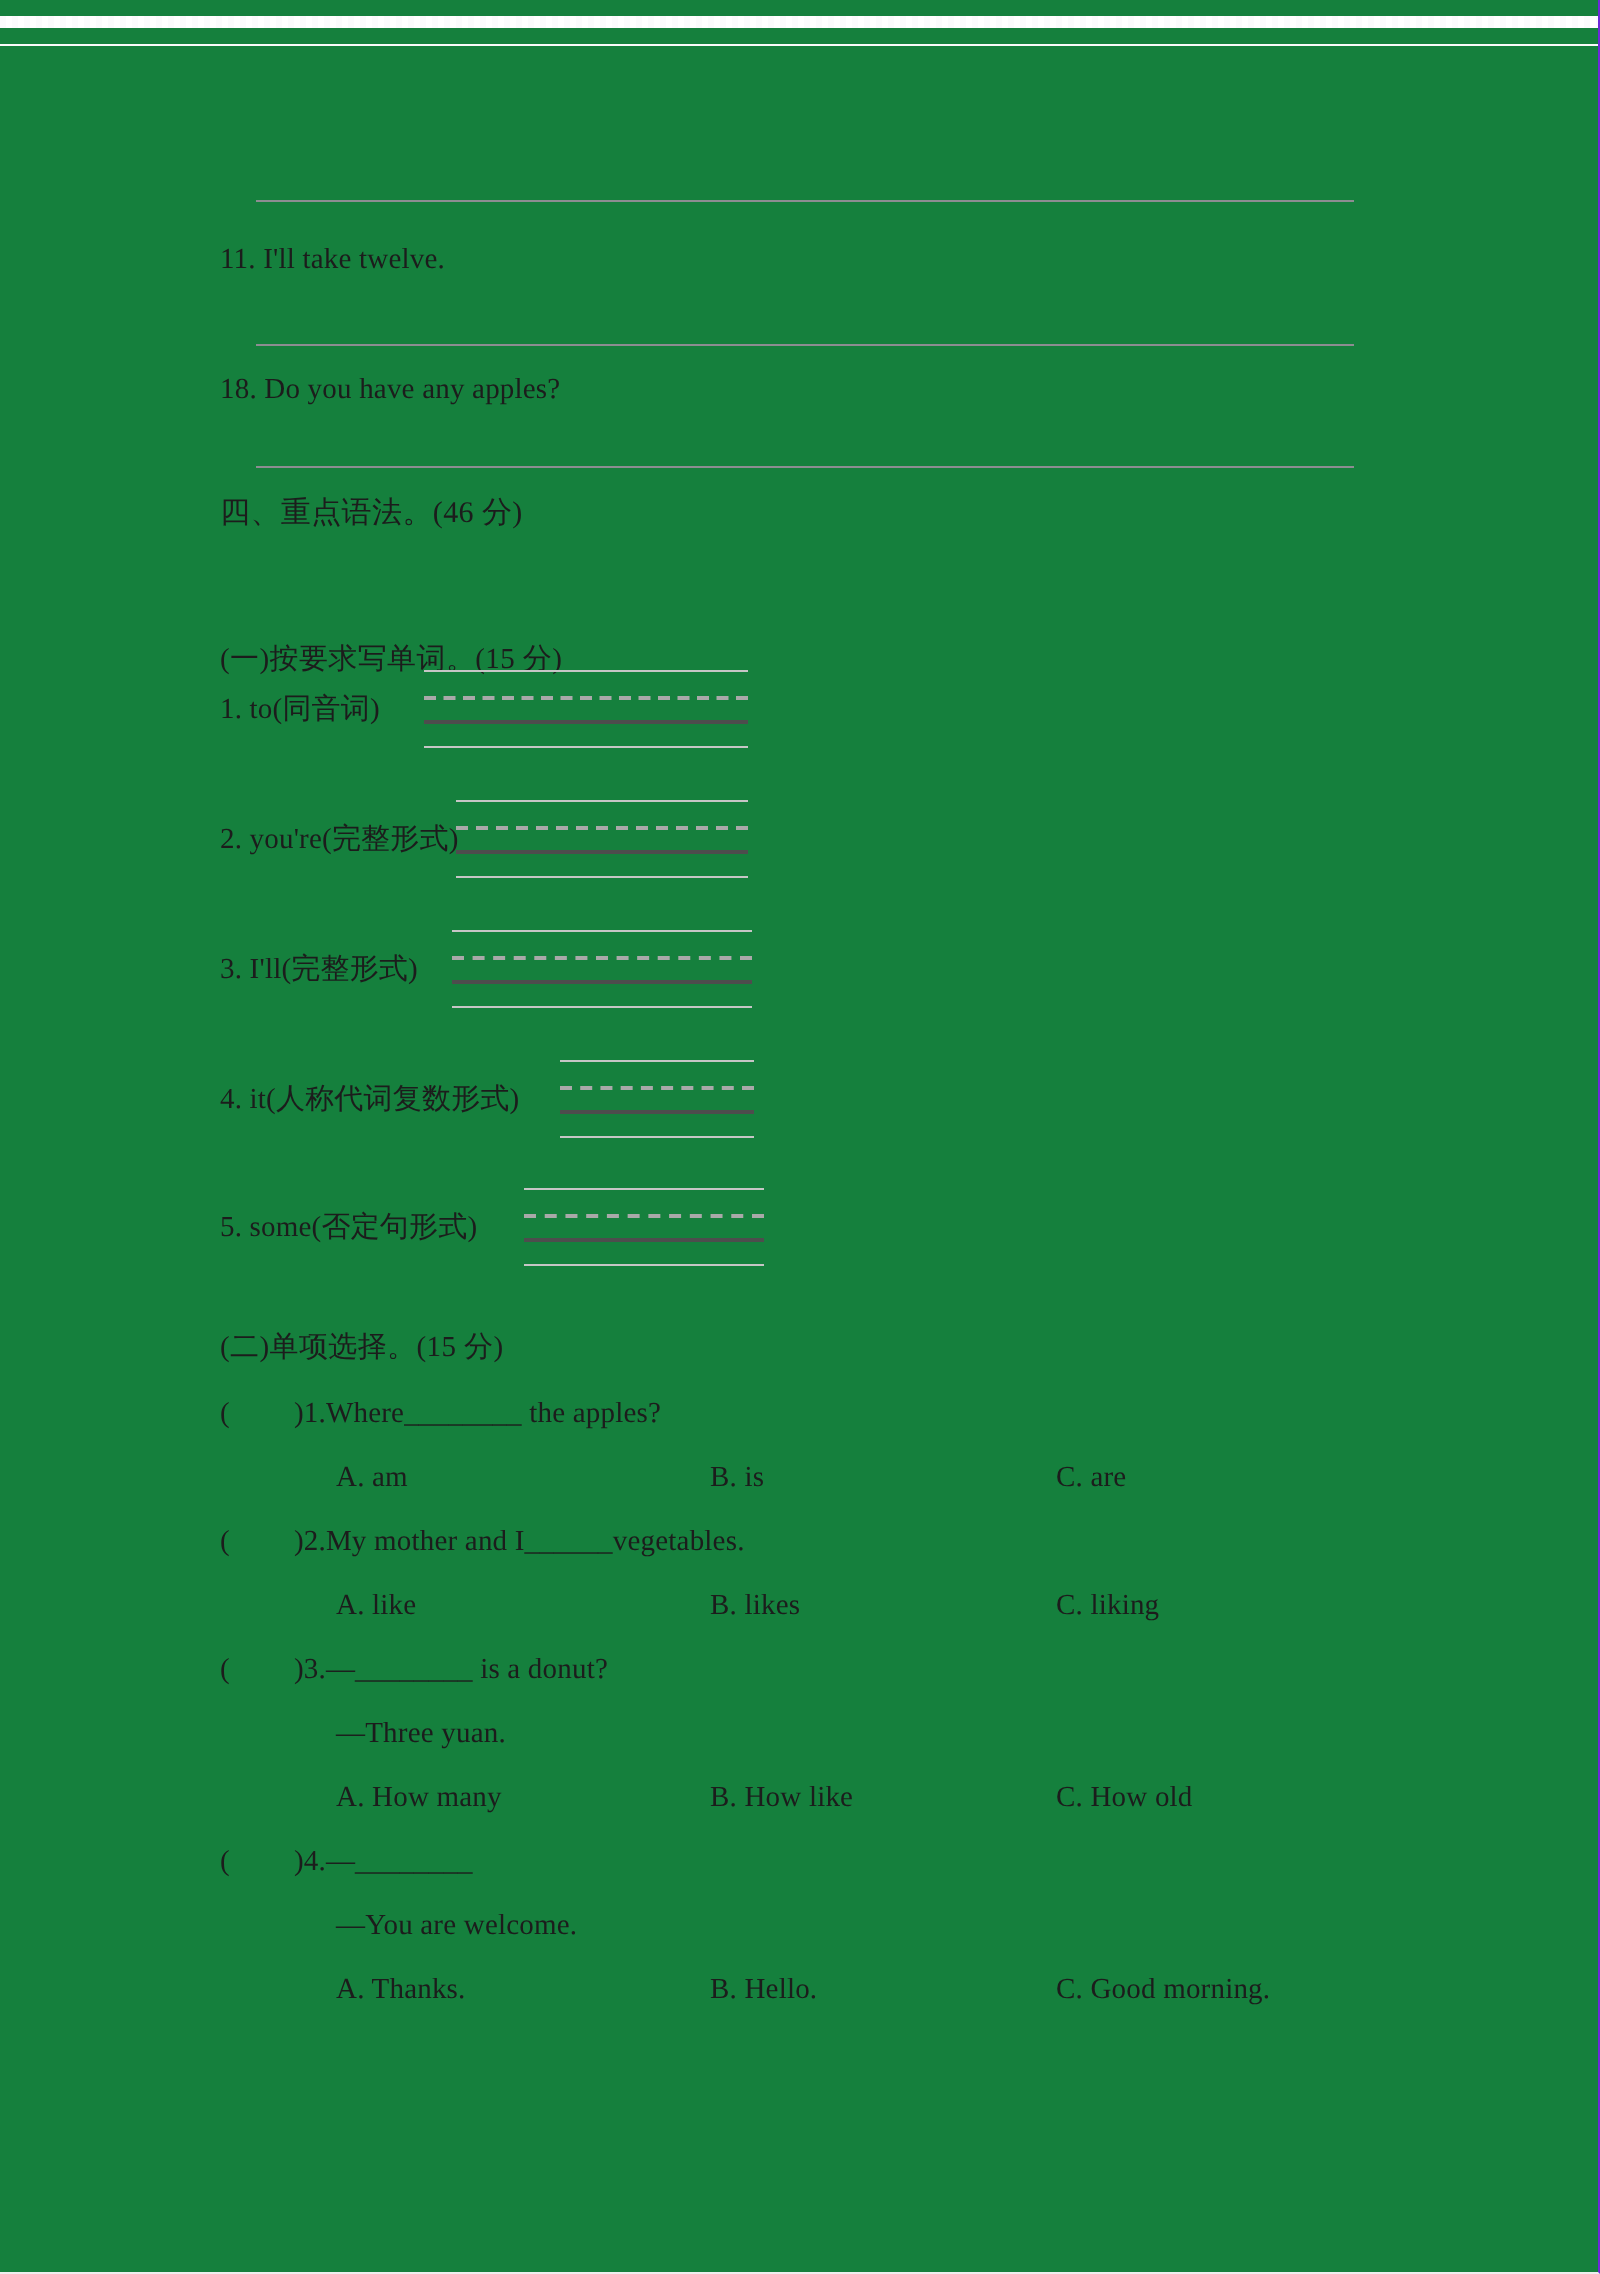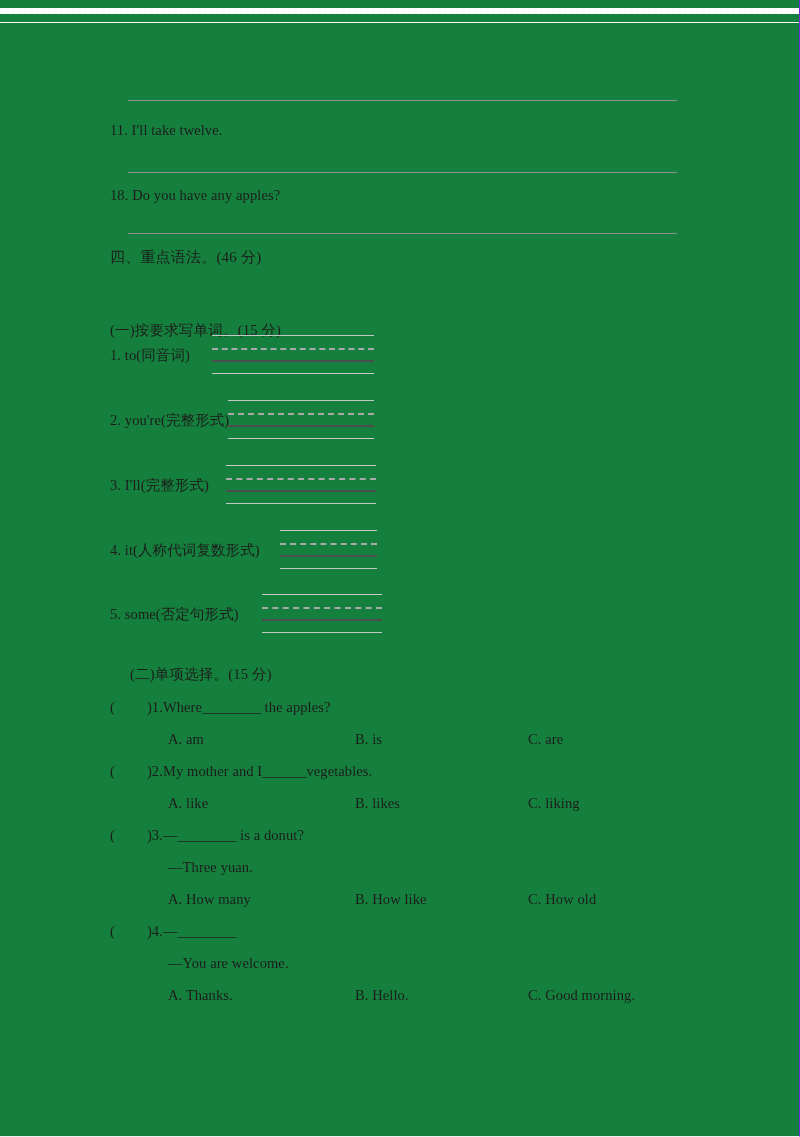--- a/index.html
+++ b/index.html
@@ -255,21 +255,21 @@
     <div class="wf-row" style="top:592px;">
       <span class="wf-label">5. some(否定句形式)</span>
       <span class="staff" style="left:152px; width:120px;">
         <span class="l-top"></span>
         <span class="l-dash"></span>
         <span class="l-base"></span>
         <span class="l-bot"></span>
       </span>
     </div>
 
-    <div class="subheading" style="top:664px;margin-left:20px;">(二)单项选择。(15 分)</div>
+    <div class="subheading" style="top:664px;">(二)单项选择。(15 分)</div>
 
     <div class="mc-stem" style="top:698px;">
       <span class="mc-paren-open">(</span><span class="mc-gap"></span><span>)1.Where________ the apples?</span>
     </div>
     <div class="mc-options" style="top:730px;">
       <span class="opt opt-a">A. am</span>
       <span class="opt opt-b">B. is</span>
       <span class="opt opt-c">C. are</span>
     </div>
 

